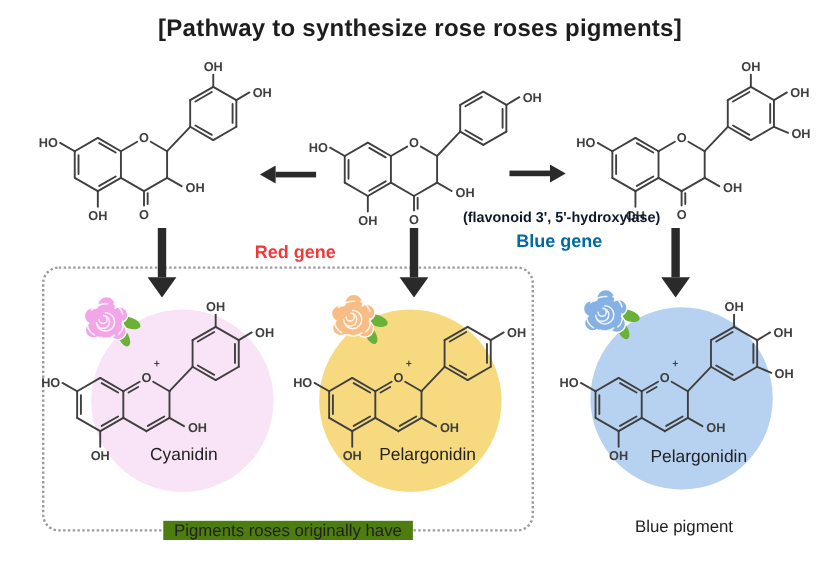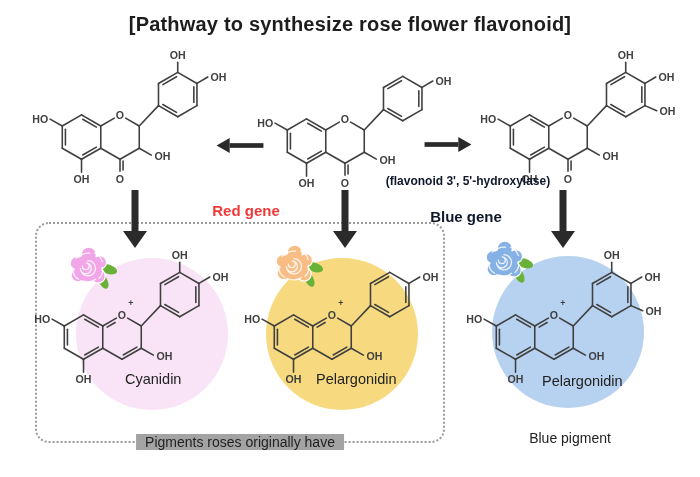--- a/index.html
+++ b/index.html
@@ -12,21 +12,21 @@
   svg.mol text{font-family:"Liberation Sans",sans-serif;font-weight:bold;
                fill:var(--bond,#3f3f3f);}
   .gene{font-weight:bold;text-align:center;font-size:15px;line-height:1.1;margin-top:45px;}
   .gene-sub{font-weight:bold;text-align:center;font-size:12px;line-height:1.1;}
   .circle{width:152px;height:152px;border-radius:50%;}
   .rose{width:54px;height:48px;}
   #dashed-box{left:35px;top:222px;width:410px;height:221px;
               border:2px dotted var(--box_border,#9b9b9b);border-radius:14px;
               box-sizing:border-box;background:transparent;}
   .box-label{position:absolute;left:50%;bottom:-9px;transform:translateX(-50%);
-             background:#a3a3a3;padding:0 9px;font-size:14px;white-space:nowrap;
+             background:#4d7c0f;padding:0 9px;font-size:14px;white-space:nowrap;
              color:var(--text,#222);}
   .pig-label{font-size:14.5px;color:var(--text,#222);}
   .caption{font-size:14px;text-align:center;color:var(--text,#222);}
   .harrow{width:48px;height:15px;}
   .varrow{width:26px;height:58px;}
   .arrow-fill{fill:var(--arrow,#2a2a2a);}
 </style>
 </head>
 <body>
 
@@ -48,21 +48,21 @@
         <path d="M12 14 q8 -7 16 -6"></path>
           <path d="M34 8 q7 3 9 10"></path>
         <path d="M43 25 q2 8 -4 13"></path>
           <path d="M8 27 q0 8 7 12"></path>
         <path d="M21 41 q8 3 14 -2"></path>
       </g>
     </g>
   </defs>
 </svg>
 
-<div id="title" class="abs">[Pathway to synthesize rose flower flavonoid]</div>
+<div id="title" class="abs">[Pathway to synthesize rose roses pigments]</div>
 
 <div id="dashed-box" class="abs">
   <span class="box-label">Pigments roses originally have</span>
 </div>
 
 <div class="abs circle" style="left: 76px; top: 258px; background: rgb(249, 227, 246);"></div>
 <div class="abs circle" style="left: 266px; top: 258px; background: rgb(247, 218, 128);"></div>
 <div class="abs circle" style="left: 492px; top: 256px; background: rgb(183, 210, 240);"></div>
 
 <svg class="abs rose" style="left: 66px; top: 246px; color: rgb(242, 166, 232);" viewBox="0 0 64 56">
@@ -332,21 +332,21 @@
 <svg class="abs harrow" style="left:216px;top:138px" viewBox="0 0 50 16">
   <rect class="arrow-fill" x="14" y="5.5" width="36" height="5"></rect>
     <polygon class="arrow-fill" points="14,0 0,8 14,16"></polygon>
 </svg>
 <svg class="abs harrow" style="left:424px;top:137px" viewBox="0 0 50 16">
   <rect class="arrow-fill" x="0" y="5.5" width="36" height="5"></rect>
     <polygon class="arrow-fill" points="36,0 50,8 36,16"></polygon>
 </svg>
 
 <div class="abs gene" style="left: 198px; top: 158px; width: 96px; color: rgb(240, 58, 58);">Red gene</div>
-<div class="abs gene" style="left: 416px; top: 164px; width: 100px; color: #0f172a;">Blue gene</div>
+<div class="abs gene" style="left: 416px; top: 149px; width: 100px; color: #0369a1;">Blue gene</div>
 <div class="abs gene-sub" style="left: 370px; top: 175px; width: 196px; color: #0f172a;">(flavonoid 3', 5'-hydroxylase)</div>
 
 <svg class="abs varrow" style="left:122px;top:190px" viewBox="0 0 26 58">
   <rect class="arrow-fill" x="9.5" y="0" width="7" height="41"></rect>
     <polygon class="arrow-fill" points="1,41 25,41 13,58"></polygon>
 </svg>
 <svg class="abs varrow" style="left:332px;top:190px" viewBox="0 0 26 58">
   <rect class="arrow-fill" x="9.5" y="0" width="7" height="41"></rect>
     <polygon class="arrow-fill" points="1,41 25,41 13,58"></polygon>
 </svg>

